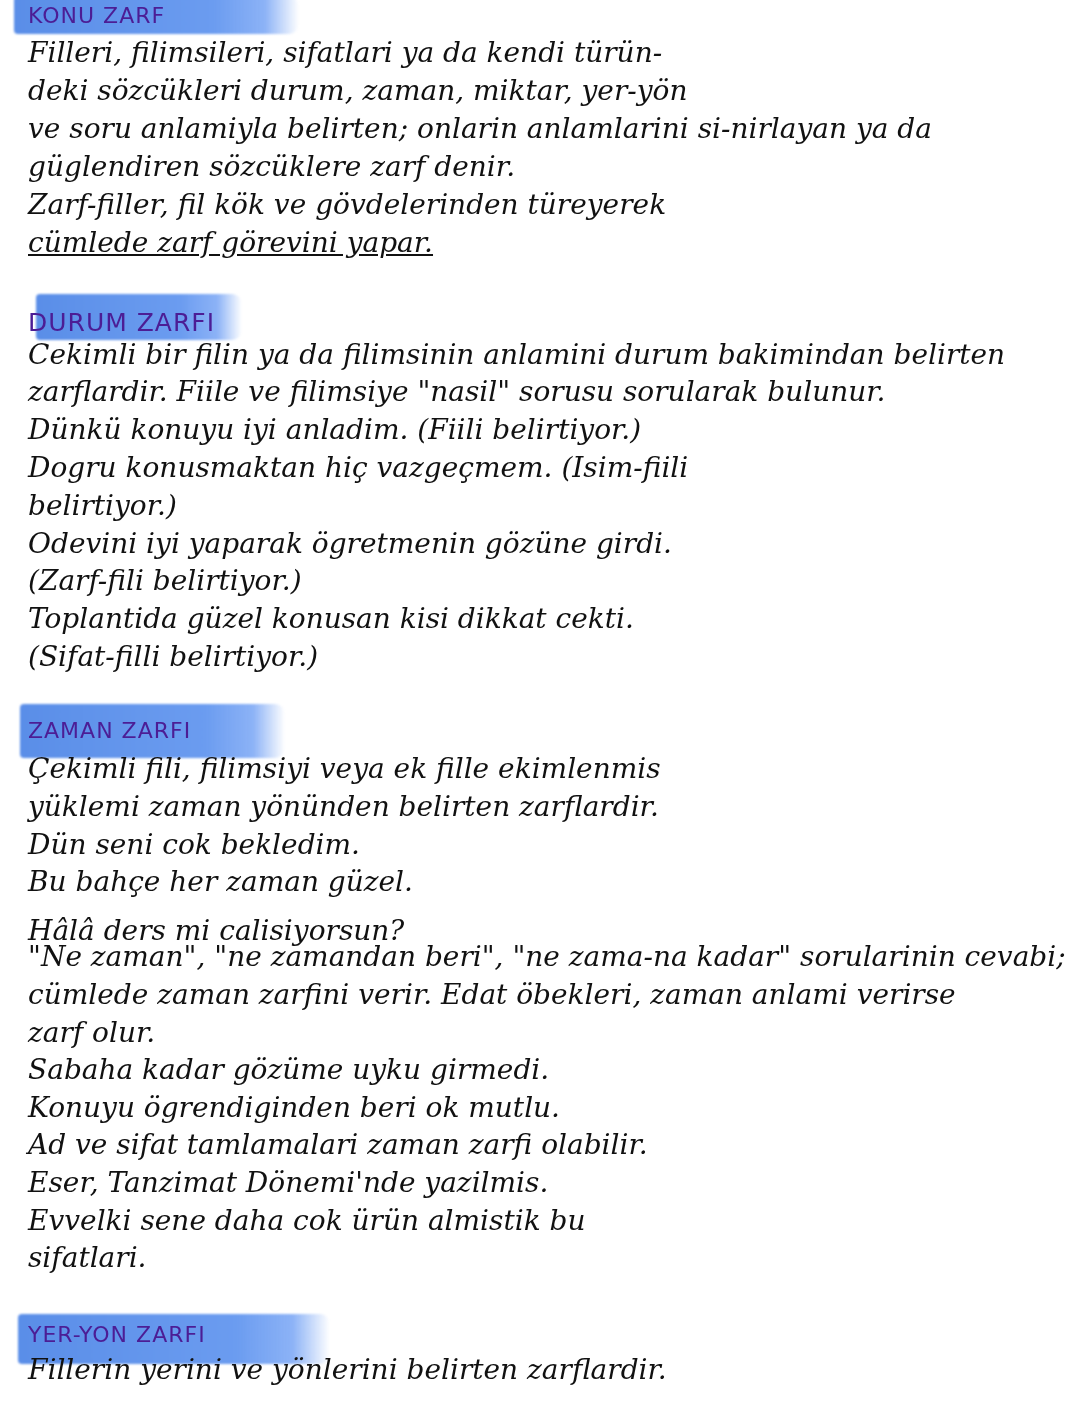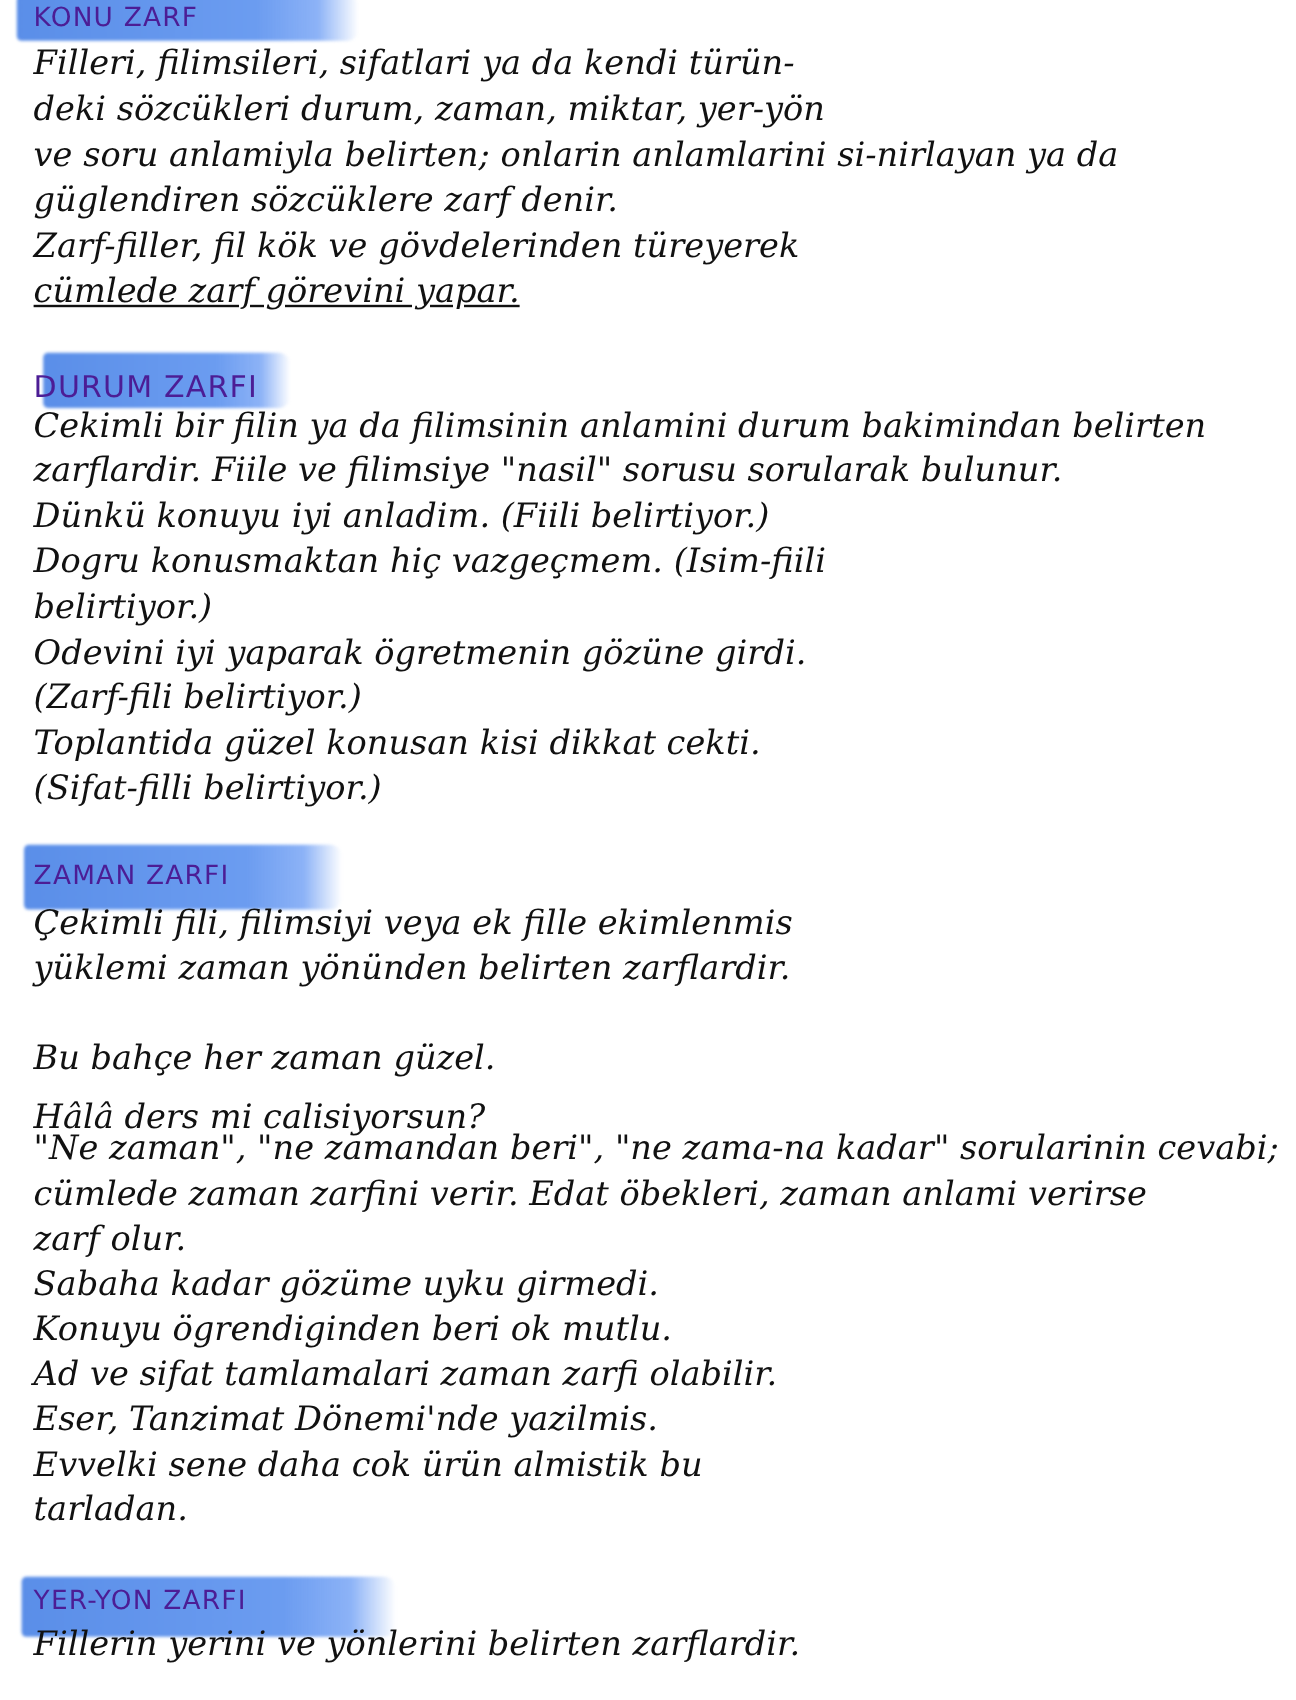--- a/index.html
+++ b/index.html
@@ -82,31 +82,32 @@
   <div class="line" style="top:566px;">(Zarf-fili belirtiyor.)</div>
   <div class="line" style="top:604px;">Toplantida güzel konusan kisi dikkat cekti.</div>
   <div class="line" style="top:642px;">(Sifat-filli belirtiyor.)</div>
 
   <div class="heading-wrap" style="top:704px; width:290px;">
     <div class="highlight" style="left:20px; width:265px; top:0px; bottom:-14px;"></div>
     <div class="heading" style="top:14px;">ZAMAN ZARFI</div>
   </div>
   <div class="line" style="top:754px;">Çekimli fili, filimsiyi veya ek fille ekimlenmis</div>
   <div class="line" style="top:792px;">yüklemi zaman yönünden belirten zarflardir.</div>
+  <div class="line" style="top:830px;">Dün seni cok bekledim.</div>
   <div class="line" style="top:867px;">Bu bahçe her zaman güzel.</div>
   <div class="line" style="top:916px;">Hâlâ ders mi calisiyorsun?</div>
   <div class="line" style="top:942px;">"Ne zaman", "ne zamandan beri", "ne zama-na kadar" sorularinin cevabi;</div>
   <div class="line" style="top:980px;">cümlede zaman zarfini verir. Edat öbekleri, zaman anlami verirse</div>
   <div class="line" style="top:1018px;">zarf olur.</div>
   <div class="line" style="top:1055px;">Sabaha kadar gözüme uyku girmedi.</div>
   <div class="line" style="top:1093px;">Konuyu ögrendiginden beri ok mutlu.</div>
   <div class="line" style="top:1130px;">Ad ve sifat tamlamalari zaman zarfi olabilir.</div>
   <div class="line" style="top:1206px;">Evvelki sene daha cok ürün almistik bu</div>
   <div class="line" style="top:1168px;">Eser, Tanzimat Dönemi'nde yazilmis.</div>
-  <div class="line" style="top:1243px;">tarladan.</div>
+  <div class="line" style="top:1243px;">sifatlari.</div>
 
   <div class="heading-wrap" style="top:1314px; width:340px;">
     <div class="highlight" style="left:18px; width:312px; top:0px; bottom:-10px;"></div>
     <div class="heading" style="top:8px;">YER-YON ZARFI</div>
   </div>
   <div class="line" style="top:1355px;">Fillerin yerini ve yönlerini belirten zarflardir.</div>
 
 </div>
 
 </body></html>

